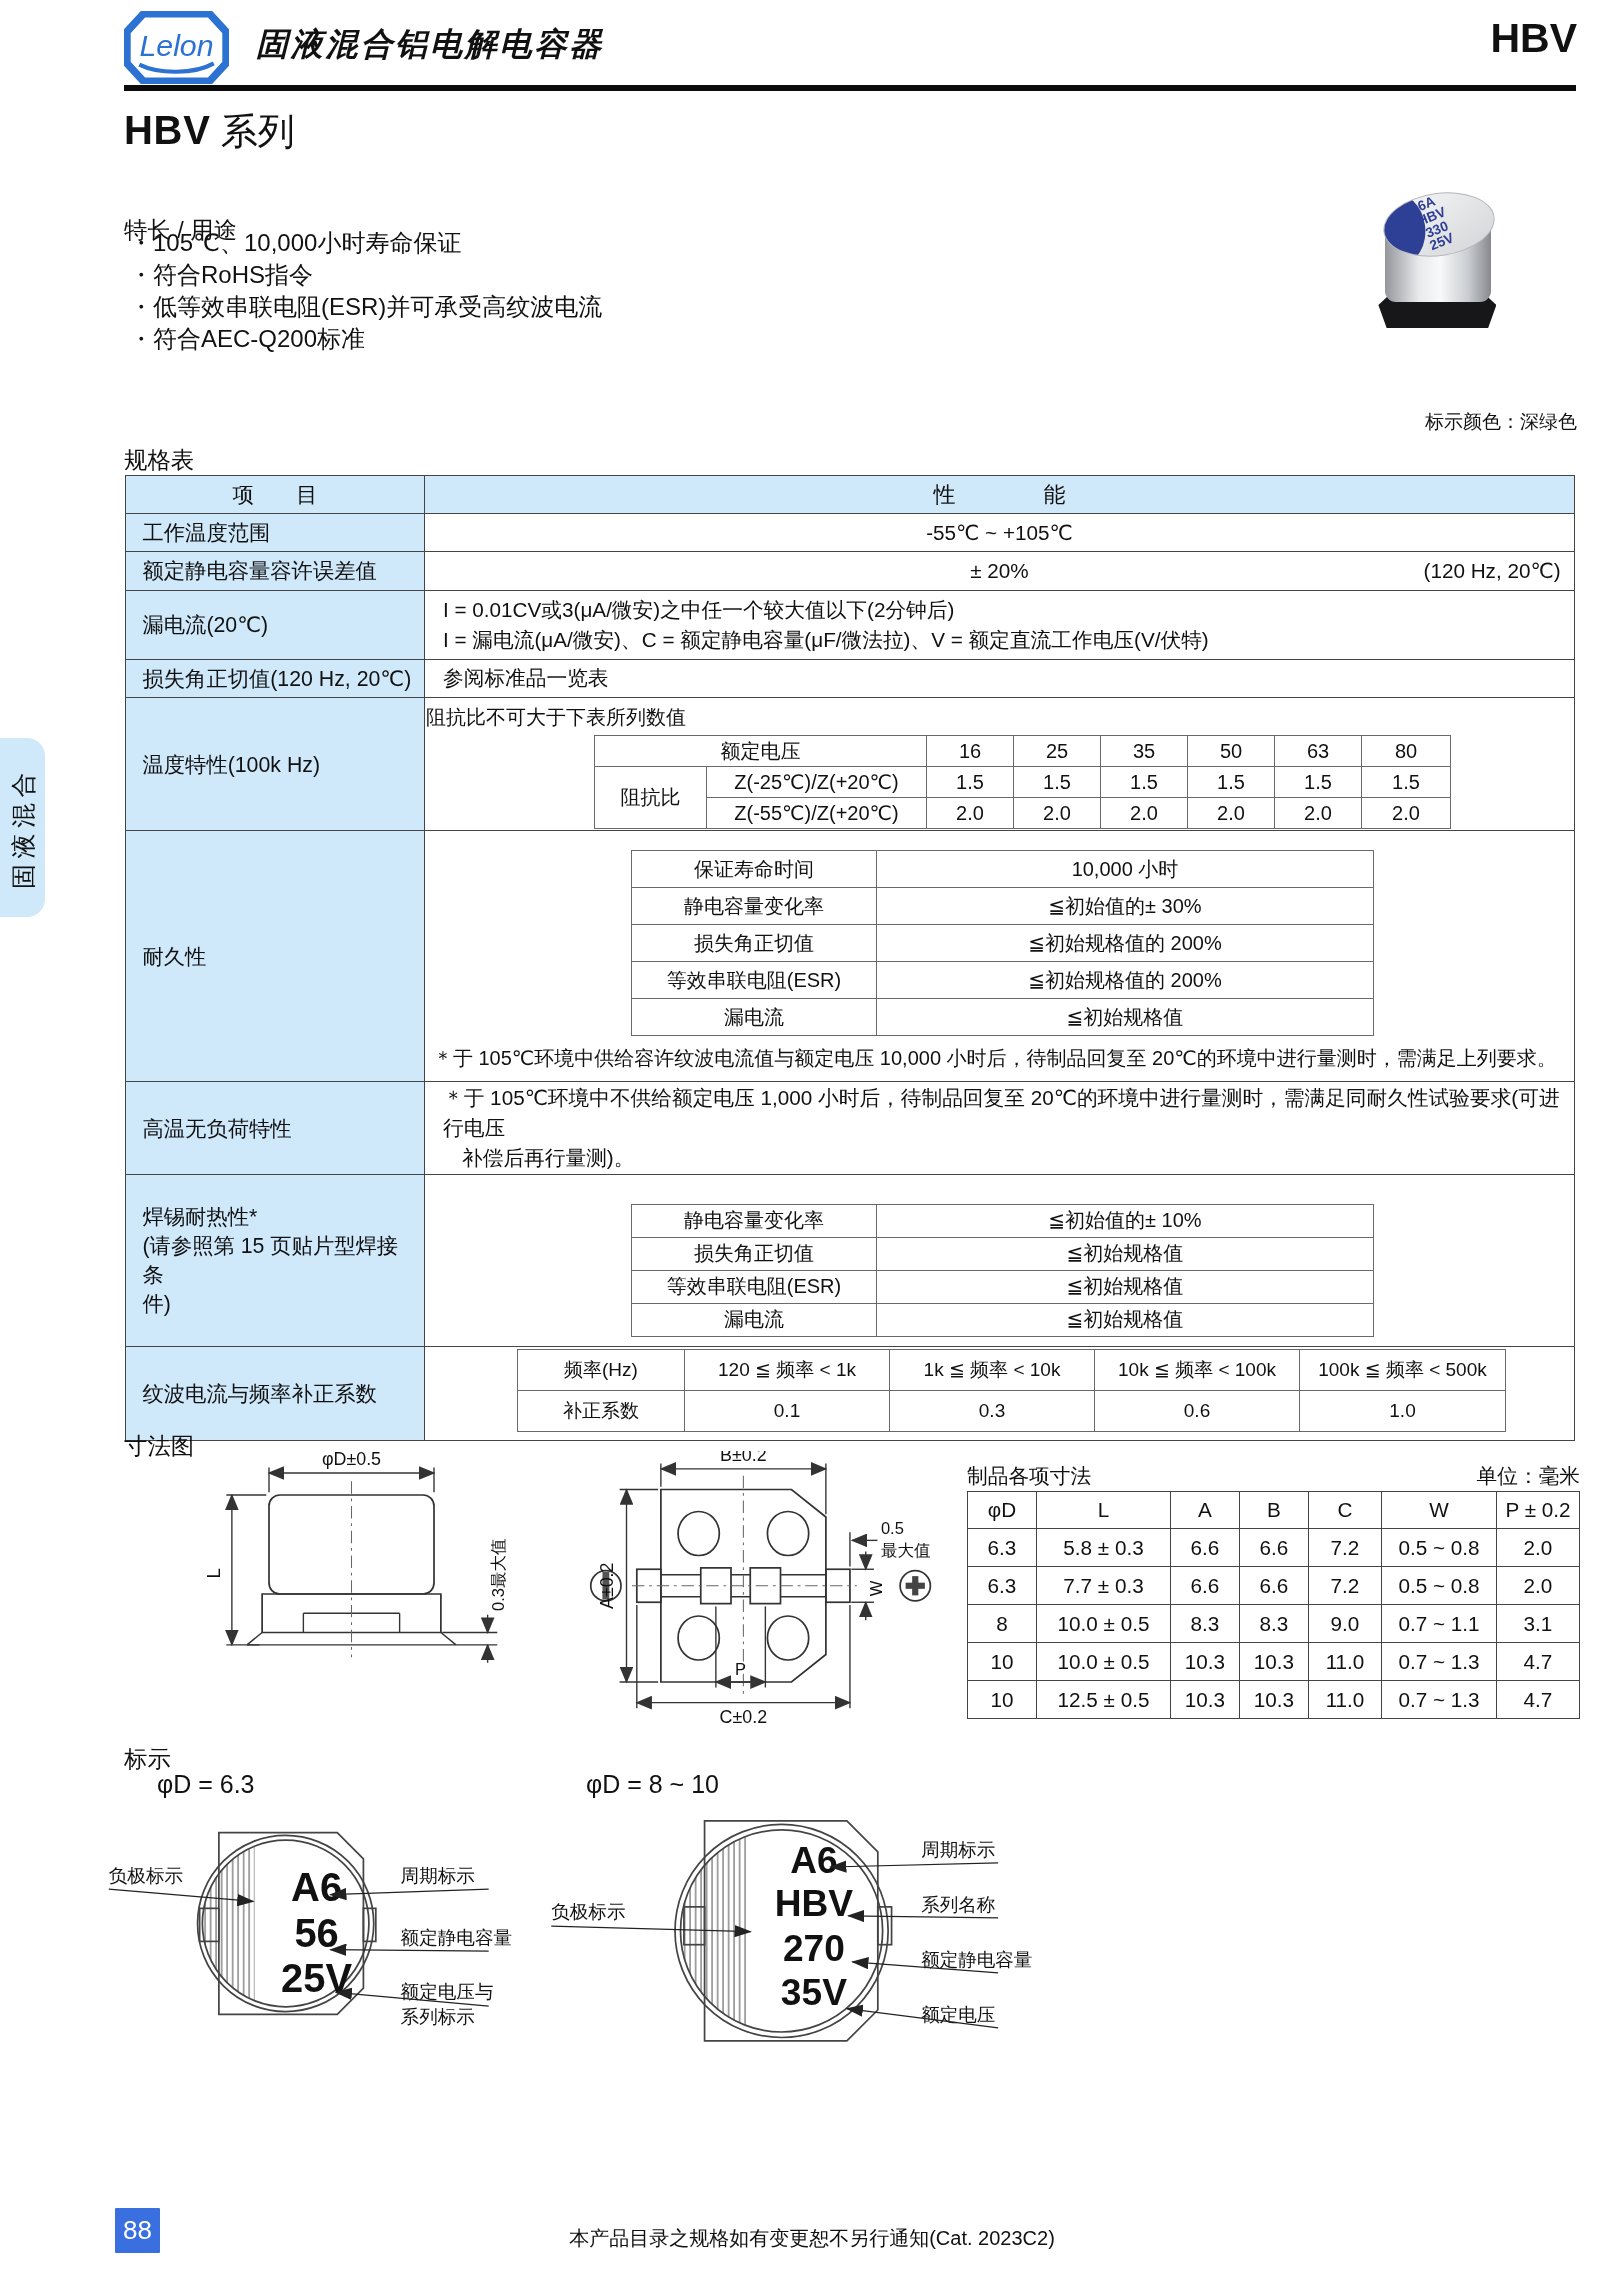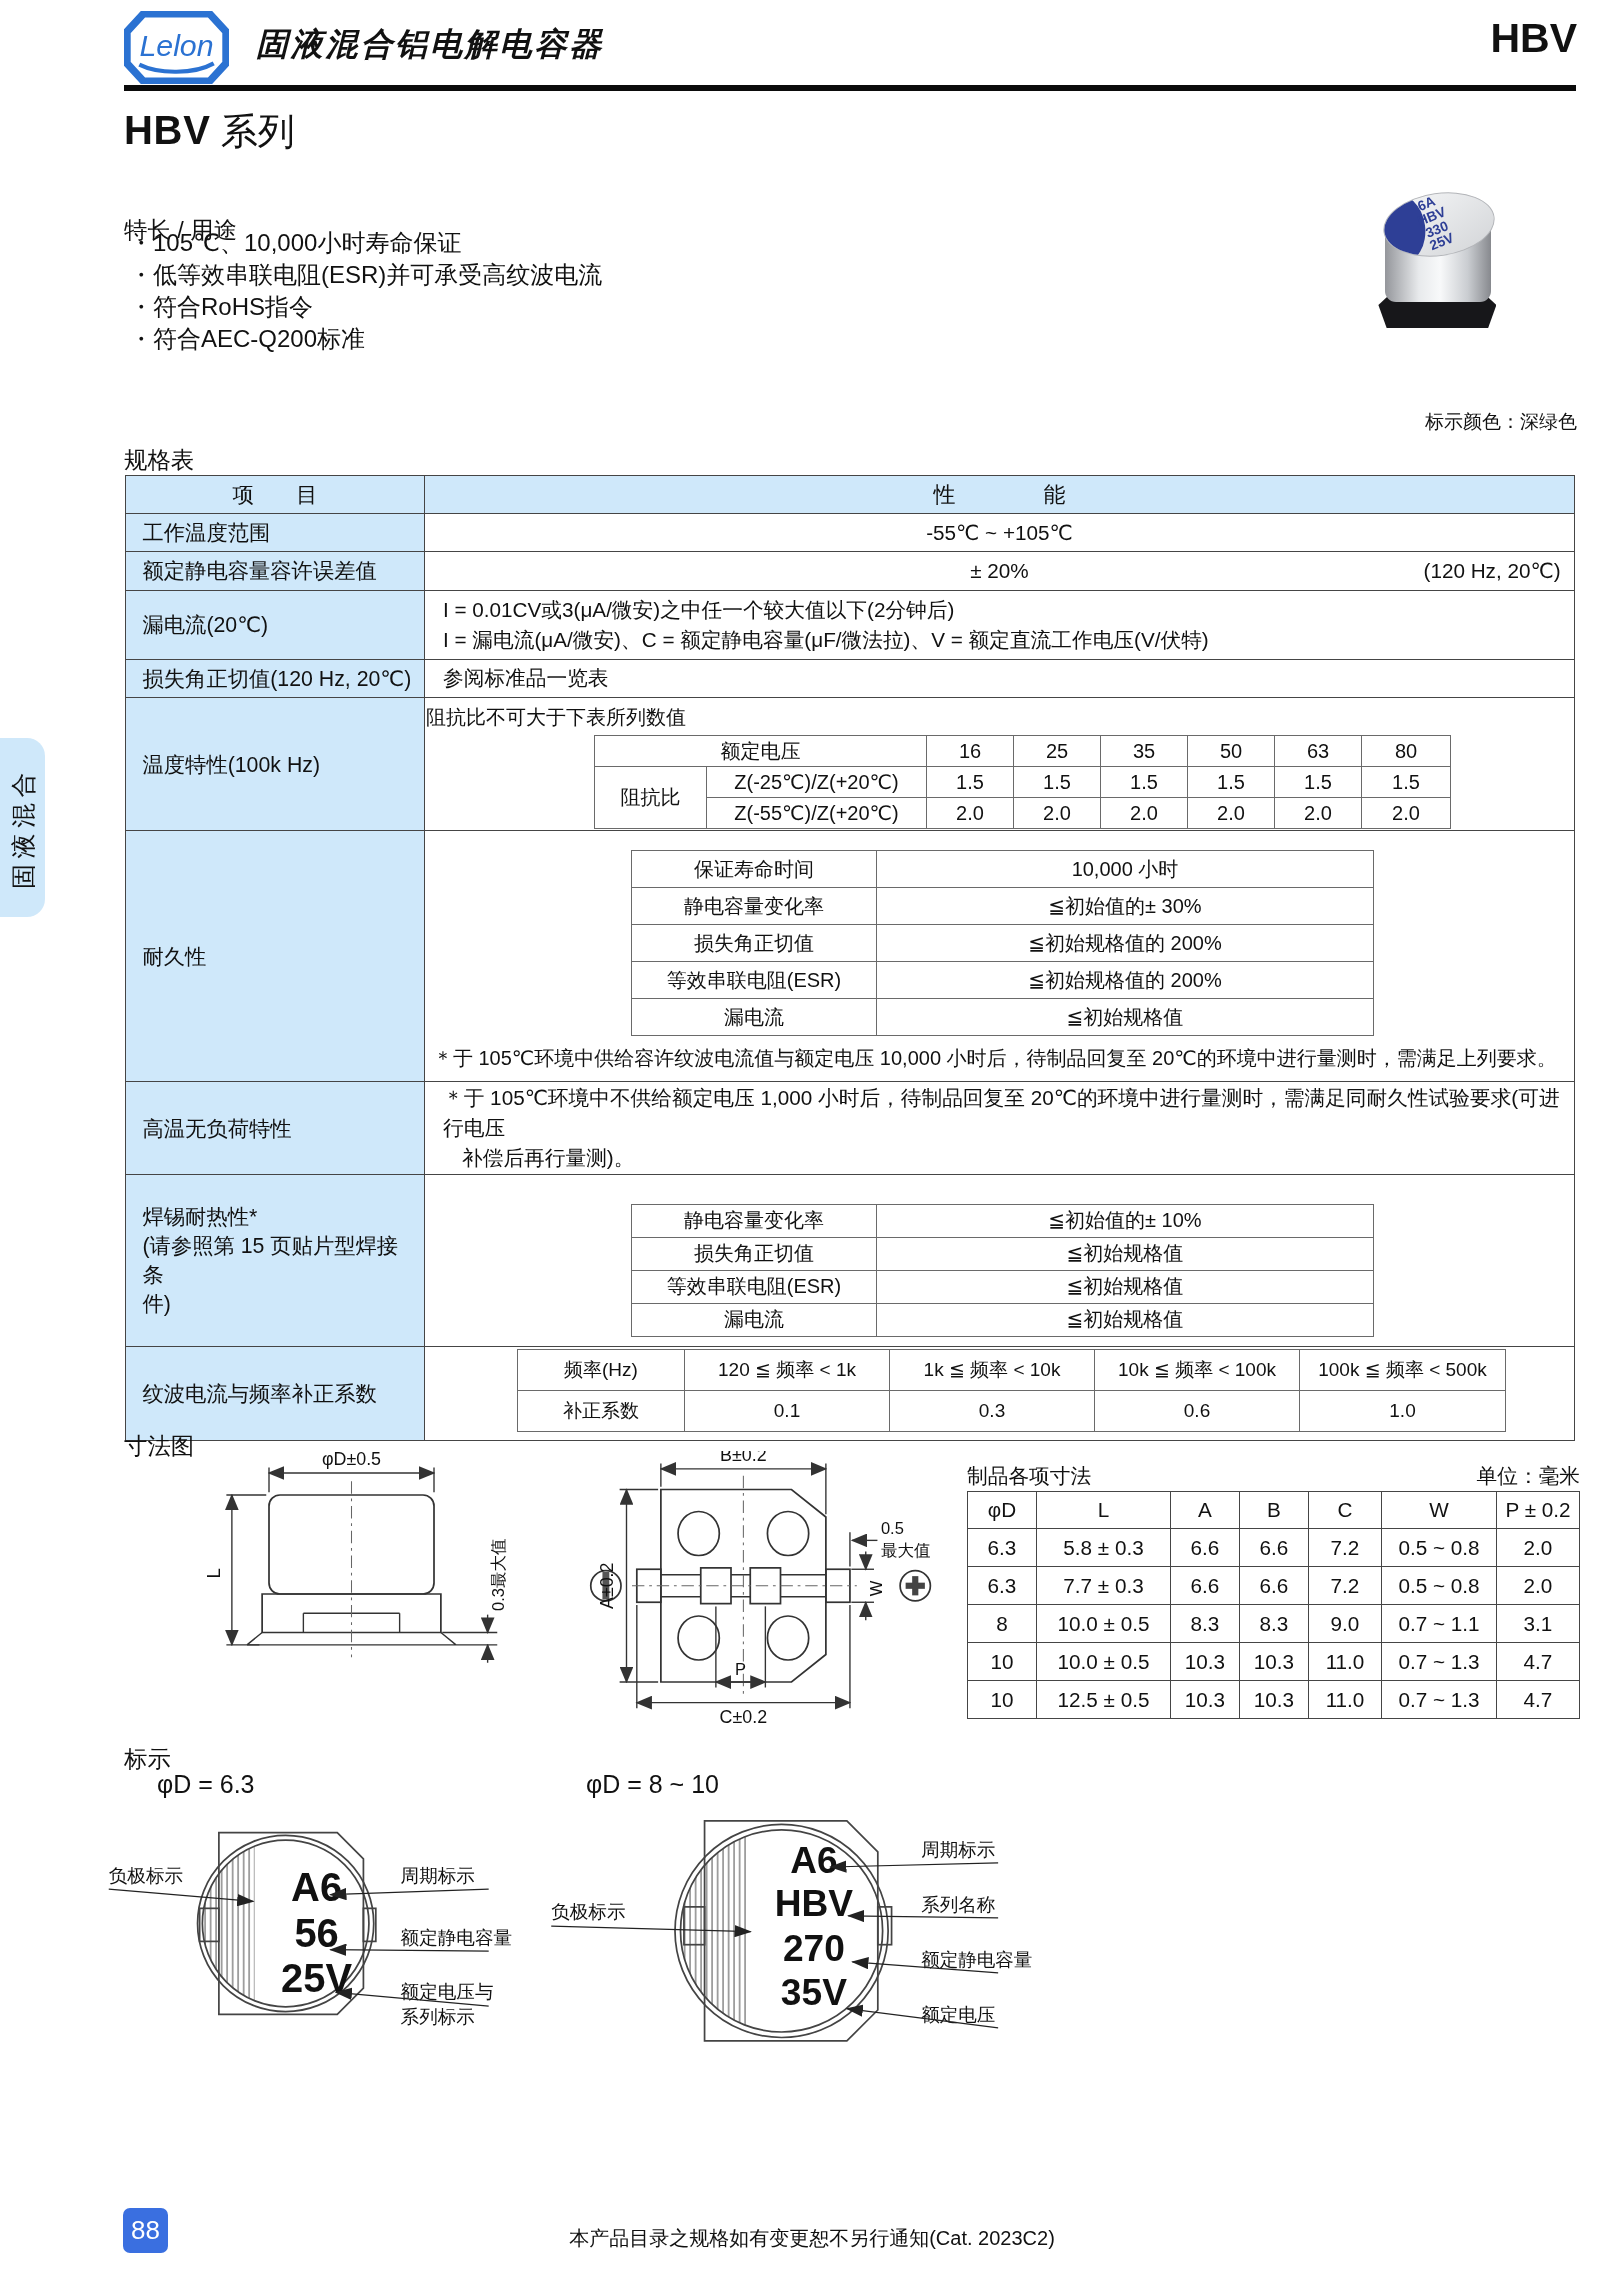--- a/index.html
+++ b/index.html
@@ -70,21 +70,21 @@
   .msub{font-size:25px}
   .msub1{left:157px;top:1770px}
   .msub2{left:586px;top:1770px}
   .msvg1{left:103px;top:1812px}
   .msvg2{left:544px;top:1790px}
   
   .tab{left:0;top:738px;width:45px;height:179px;background:#cfe8fa;border-radius:0 18px 18px 0}
   .tab span{position:absolute;left:50%;top:50%;transform:translate(-50%,-50%) rotate(-90deg);
       white-space:nowrap;font-size:25px;letter-spacing:5.5px}
   
-  .pagebadge{left:123px;top:2208px;width:45px;height:45px;background:#3a6fe0;border-radius:7px;
+  .pagebadge{left:115px;top:2208px;width:45px;height:45px;background:#3a6fe0;border-radius:1px;
       color:#fff;font-size:26px;display:flex;align-items:center;justify-content:center}
   .footnote{left:0;right:0;top:2225px;text-align:center;font-size:20px}
   svg text{font-family:"Liberation Sans","DejaVu Sans",sans-serif}
 </style>
 </head>
 <body>
 
 <div class="abs logo-badge">
   <svg width="105" height="73" viewBox="0 0 152 106">
     <path d="M28,4 H124 L148,30 V76 L124,102 H28 L4,76 V30 Z" fill="#ffffff" stroke="#2b72d2" stroke-width="11"></path>
@@ -94,22 +94,22 @@
 </div>
 <div class="abs hdr-title">固液混合铝电解电容器</div>
 <div class="abs hdr-series">HBV</div>
 <div class="abs hdr-rule"></div>
 
 <div class="abs series-title"><b>HBV</b><span> 系列</span></div>
 
 <div class="abs feat-h">特长 / 用途</div>
 <div class="abs feat-list">
   <div>・105℃、10,000小时寿命保证</div>
+  <div>・符合RoHS指令</div>
   <div>・低等效串联电阻(ESR)并可承受高纹波电流</div>
-  <div>・符合RoHS指令</div>
   <div>・符合AEC-Q200标准</div>
 </div>
 
 <div class="abs photo">
   <div class="base"></div>
   <div class="body"></div>
   <div class="face">
     <div class="wedge"></div>
     <div class="mark" style="white-space:pre">6A
 HBV

